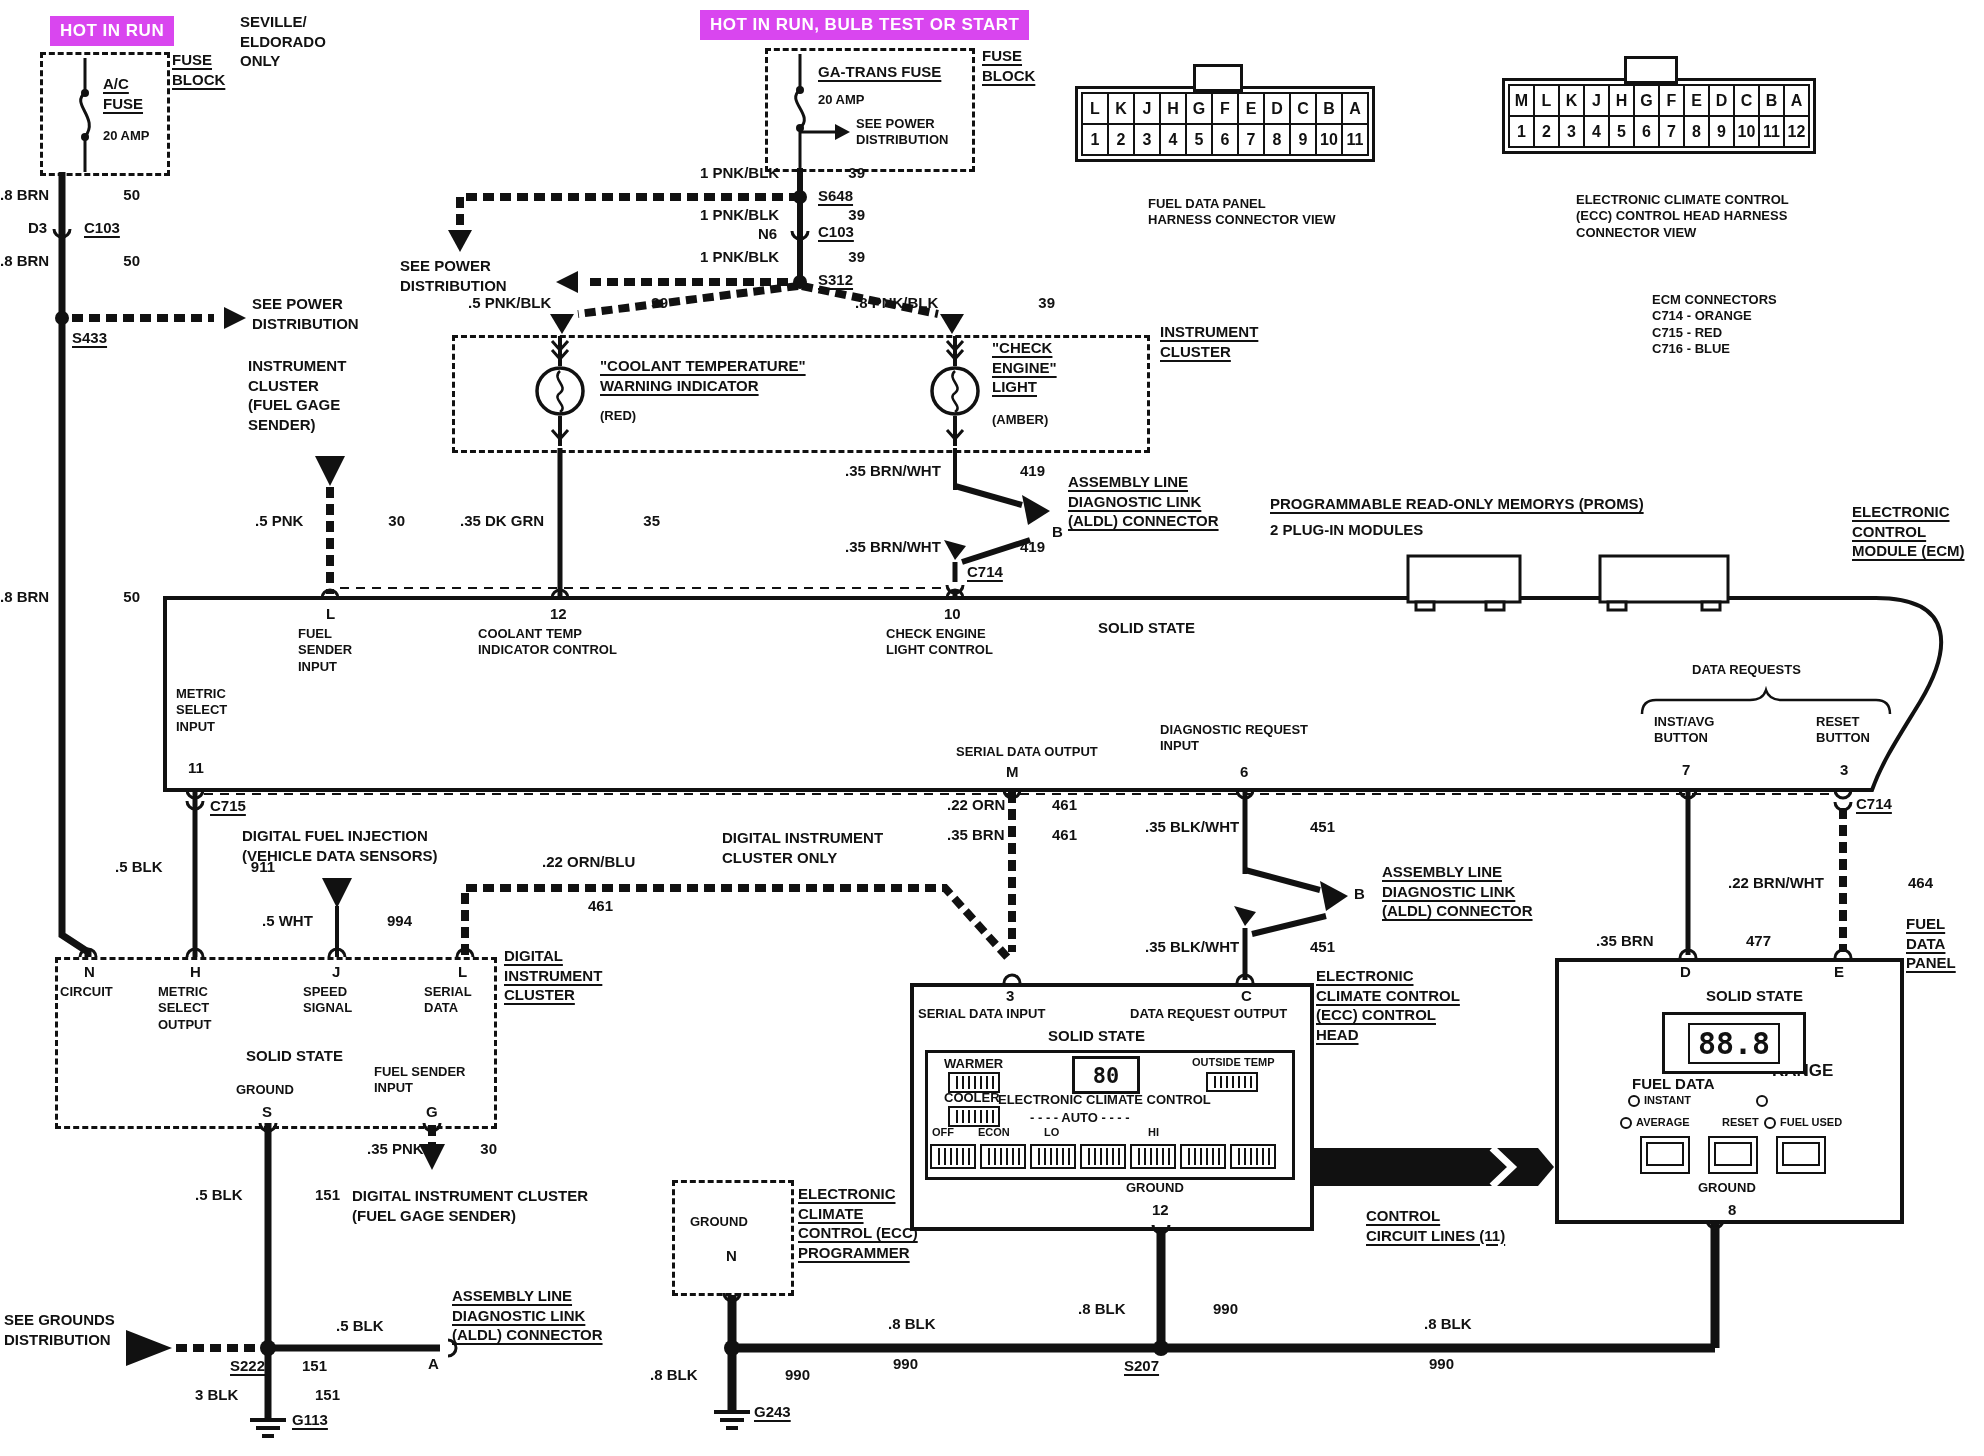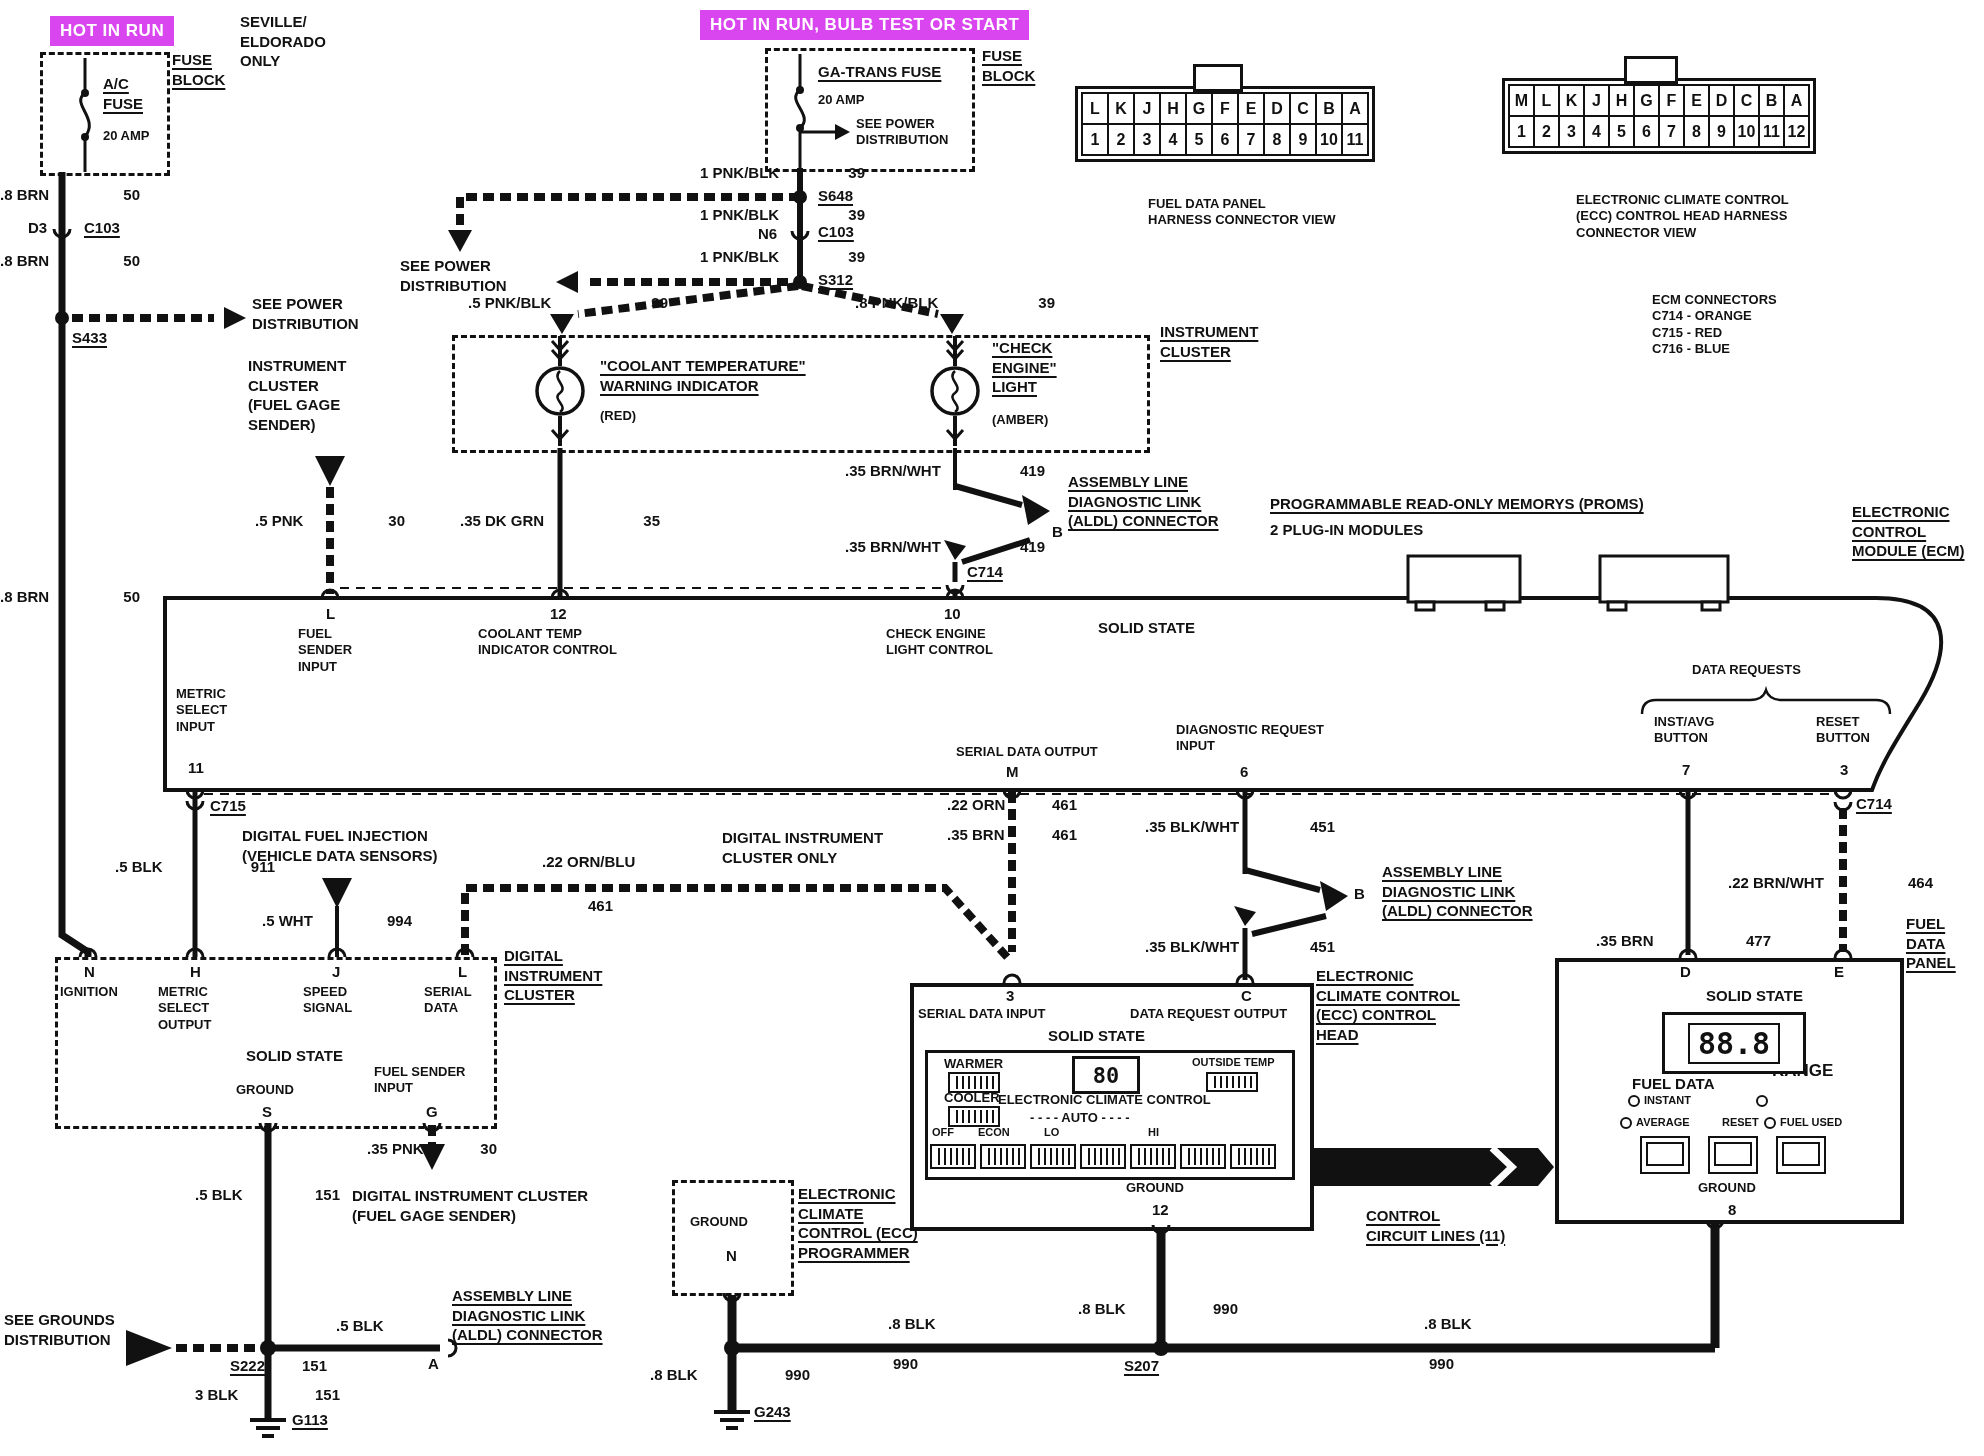--- a/index.html
+++ b/index.html
@@ -387,21 +387,21 @@
 <div class="t" style="left:944px;top:604px;">10</div>
 <div class="t sm" style="left:886px;top:626px;">CHECK ENGINE
 LIGHT CONTROL</div>
 <div class="t sm" style="left:176px;top:686px;">METRIC
 SELECT
 INPUT</div>
 <div class="t" style="left:188px;top:758px;">11</div>
 <div class="t u" style="left:210px;top:796px;">C715</div>
 <div class="t sm" style="left:938px;top:744px;margin-left:18px;">SERIAL DATA OUTPUT</div>
 <div class="t" style="left:1006px;top:762px;">M</div>
-<div class="t sm" style="left:1160px;top:722px;margin-left:16px;">DIAGNOSTIC REQUEST
+<div class="t sm" style="left:1160px;top:722px;">DIAGNOSTIC REQUEST
 INPUT</div>
 <div class="t" style="left:1240px;top:762px;">6</div>
 <div class="t sm" style="left:1692px;top:662px;">DATA REQUESTS</div>
 <div class="t sm" style="left:1654px;top:714px;">INST/AVG
 BUTTON</div>
 <div class="t" style="left:1682px;top:760px;">7</div>
 <div class="t sm" style="left:1816px;top:714px;">RESET
 BUTTON</div>
 <div class="t" style="left:1840px;top:760px;">3</div>
 <div class="t u" style="left:1856px;top:794px;">C714</div>
@@ -447,21 +447,21 @@
 <div class="wl" style="left:1728px;top:874px;width:205px;">
   <span>.22 BRN/WHT</span>
       <span>464</span>
     </div>
 <div class="t u" style="left:1906px;top:914px;">FUEL
 DATA
 PANEL</div>
 
 <div class="dash-box" style="left:55px;top:957px;width:436px;height:166px;"></div>
 <div class="t" style="left:84px;top:962px;">N</div>
-<div class="t sm" style="left:60px;top:984px;">IGNITION</div>
+<div class="t sm" style="left:60px;top:984px;">CIRCUIT</div>
 <div class="t" style="left:190px;top:962px;">H</div>
 <div class="t sm" style="left:158px;top:984px;">METRIC
 SELECT
 OUTPUT</div>
 <div class="t" style="left:332px;top:962px;">J</div>
 <div class="t sm" style="left:303px;top:984px;">SPEED
 SIGNAL</div>
 <div class="t" style="left:458px;top:962px;">L</div>
 <div class="t sm" style="left:424px;top:984px;">SERIAL
 DATA</div>

